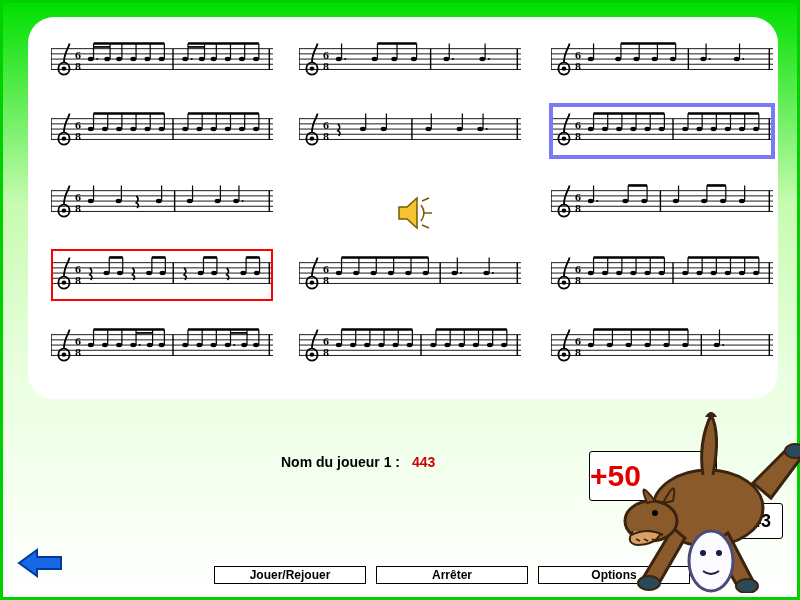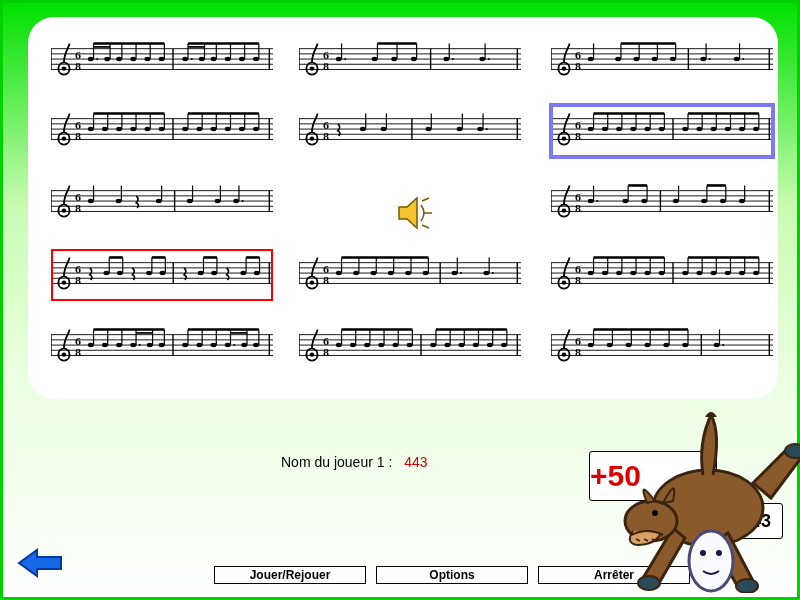--- a/index.html
+++ b/index.html
@@ -5,21 +5,21 @@
   html,body{margin:0;padding:0;width:800px;height:600px;overflow:hidden;font-family:Arial,Helvetica,sans-serif;}
   .stage{position:relative;width:800px;height:600px;
     background:linear-gradient(to bottom,#00e000 0%,#c8fbb1 34%,#eaffe0 62%,#ffffff 100%);
     border:3px solid #00d000;box-sizing:border-box;}
   .card{position:absolute;left:25px;top:14px;width:750px;height:382px;background:#fff;border-radius:26px;}
   .snip{position:absolute;background:#fff;display:flex;align-items:center;justify-content:center;cursor:pointer;}
   .snip svg{width:100%;height:80%;}
   .sel-red{outline:2px solid #ff0000;outline-offset:-2px;}
   .sel-blue{outline:4px solid #7a7af9;outline-offset:-2px;}
   .speaker{position:absolute;left:392px;top:192px;width:42px;height:36px;cursor:pointer;}
-  .scores{position:absolute;left:278px;top:451px;font-size:14px;font-weight:normal;}
+  .scores{position:absolute;left:278px;top:451px;font-size:14px;font-weight:bold;}
   .scores .row{margin-bottom:9px;}
   .scores .lbl{color:#000;}
   .scores .v1{color:#d00000;margin-left:8px;}
   .scores .v2{color:#1010e0;margin-left:8px;}
   .flash{position:absolute;left:586px;top:448px;width:126px;height:48px;background:#fff;border:1px solid #000;
     display:flex;align-items:center;justify-content:flex-start;font-size:30px;font-weight:bold;color:#e00000;border-radius:3px;}
   .smallscore{position:absolute;left:726px;top:500px;width:52px;height:34px;background:#fff;border:1px solid #000;
     display:flex;align-items:center;justify-content:center;font-size:18px;font-weight:bold;border-radius:3px;}
   .btnbar{position:absolute;left:200px;top:563px;display:flex;gap:10px;padding-left:11px;}
   .btn{border:1px solid #000;background:#fff;font-size:12px;font-weight:bold;padding:1px 0;text-align:center;cursor:pointer;}
@@ -579,22 +579,22 @@
 
   <div class="flash">
     <span>+50</span>
   </div>
   <div class="smallscore">
     <span>143</span>
   </div>
 
   <div class="btnbar">
     <div class="btn play">Jouer/Rejouer</div>
+    <div class="btn stop">Arrêter</div>
     <div class="btn opt">Options</div>
-    <div class="btn stop">Arrêter</div>
   </div>
 
   <div class="back">
     <svg viewBox="0 0 46 30">
       <polygon points="2,15 20,2 20,9 44,9 44,21 20,21 20,28" fill="#1768e6" stroke="#003a9e" stroke-width="2"></polygon>
     </svg>
   </div>
 
   <div class="mascot">
     <svg viewBox="0 0 200 190">

